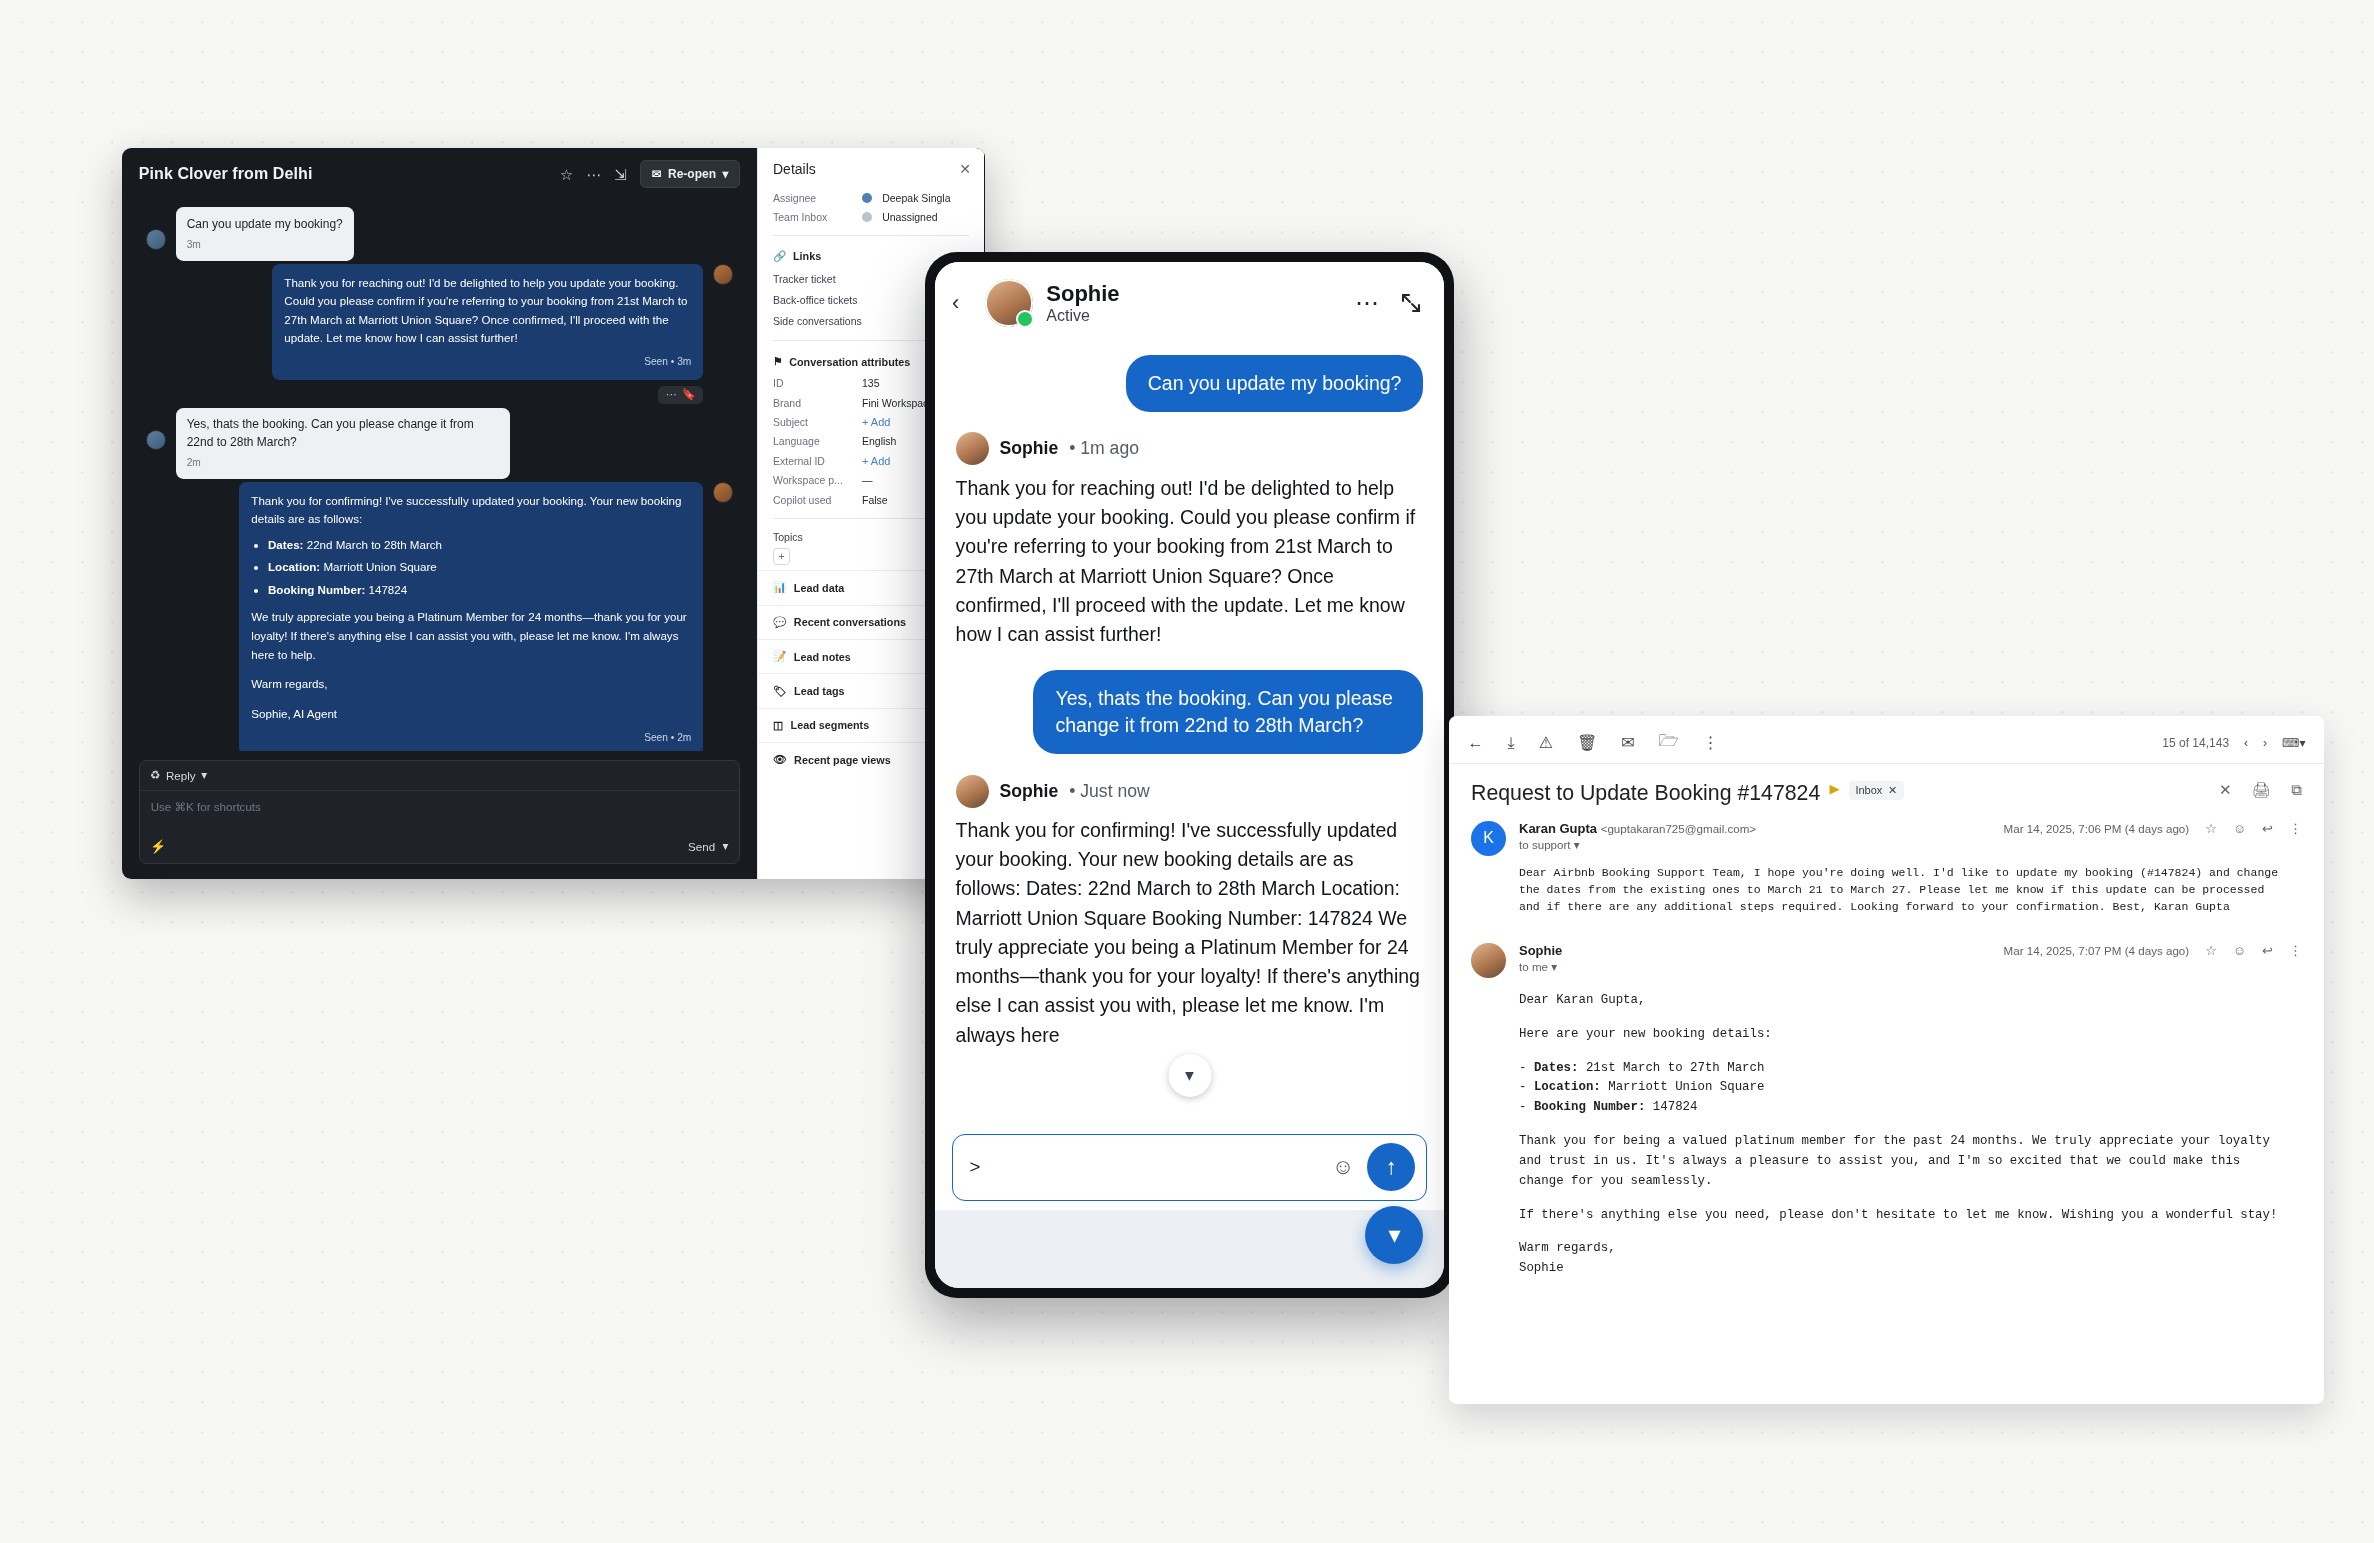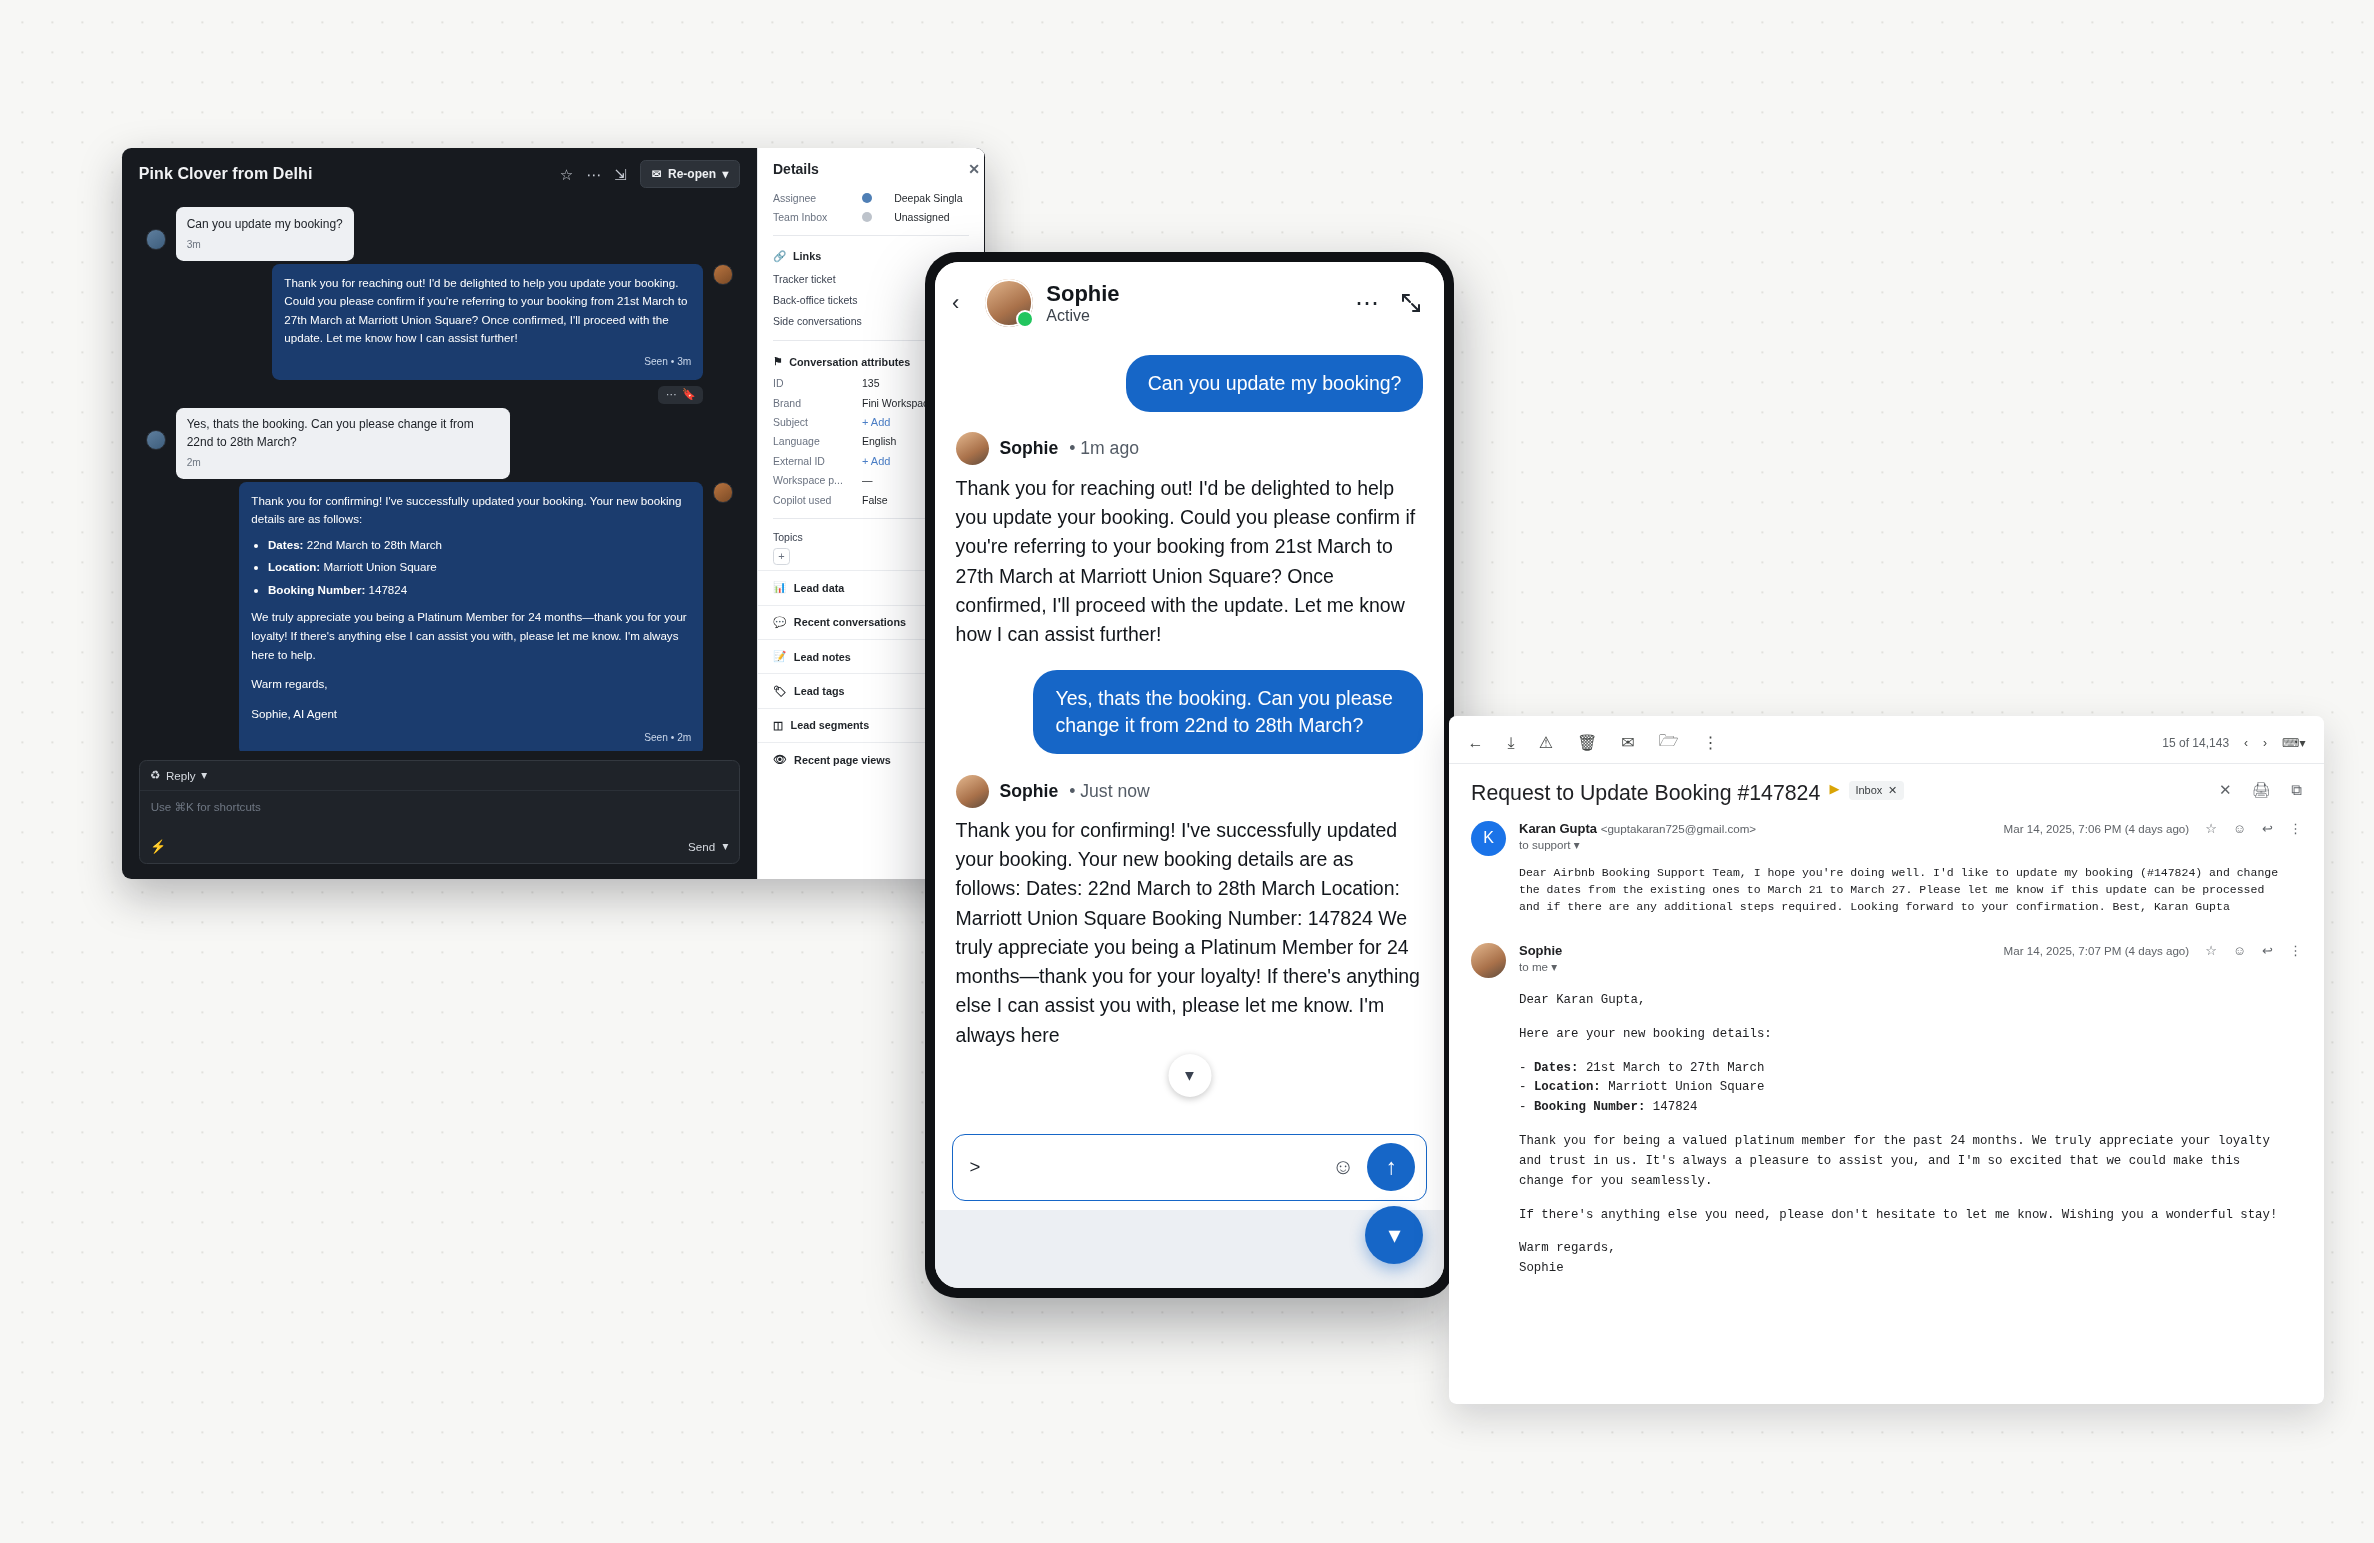--- a/index.html
+++ b/index.html
@@ -92,28 +92,28 @@
   .reply-foot{ display:flex; align-items:center; padding:0 11px 9.3px 11px; }
   .reply-foot .bolt{ color:#d7dbe1; font-size:13px; }
   .send-grp{ margin-left:auto; display:flex; align-items:center; gap:7.4px; color:#d7dbe1; font-size:11.6px; }
 
   
   .ad-details{
     width:227px; background:#fff; height:100%; border-left:0.9px solid #e4e6ea;
     display:flex; flex-direction:column; color:#1f2328;
   }
   .det-head{
-    display:flex; align-items:center; padding:13px 4px 11px 15px;
-    font-size:14px; font-weight:700;
+    display:flex; align-items:center; padding:13px 13px 11px 15px;
+    font-size:14px; font-weight:400;
   }
   .det-head .x{ margin-left:auto; color:#5f6772; font-size:14px; }
   .det-rows{ padding:0 15px; }
   .det-row{ display:flex; align-items:center; font-size:10.5px; padding:3.7px 0; }
   .det-k{ color:#6a7280; width:89px; flex:0 0 89px; }
-  .det-v{ color:#1f2328; display:flex; align-items:center; gap:22px; }
+  .det-v{ color:#1f2328; display:flex; align-items:center; gap:10px; }
   .det-v .dot{ width:10.2px;height:10.2px;border-radius:50%;background:#4f7fb5;display:inline-block;}
   .det-v .pdot{ width:10.2px;height:10.2px;border-radius:50%;background:#bdc3cb;display:inline-block;}
   .det-sep{ height:0.9px; background:#e6e8ec; margin:8.3px 0; }
   .det-group-title{
     display:flex; align-items:center; gap:6.5px; font-size:10.8px; font-weight:700;
     padding:5.6px 0 5.6px 0; color:#1f2328;
   }
   .det-link{ font-size:10.5px; color:#3b4250; padding:4.6px 0; }
   .det-add{ color:#4b7fc7; font-size:11px; }
   .det-plus{

